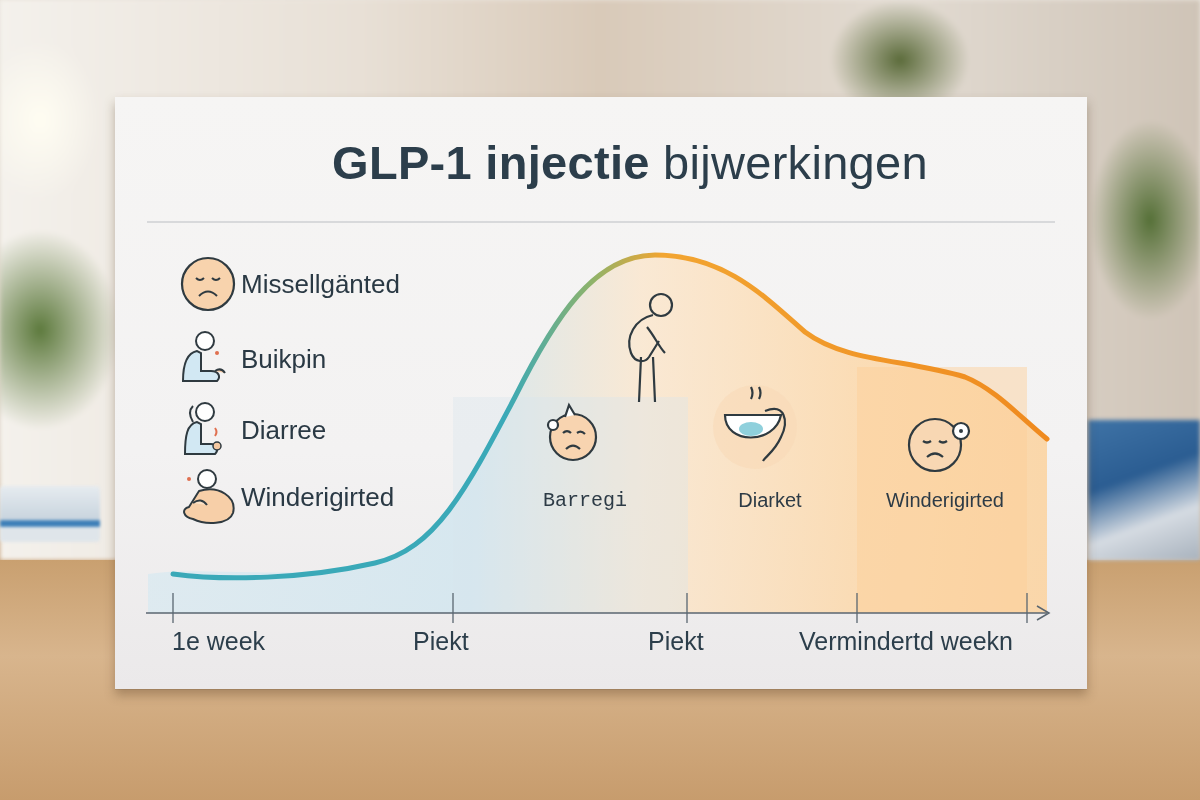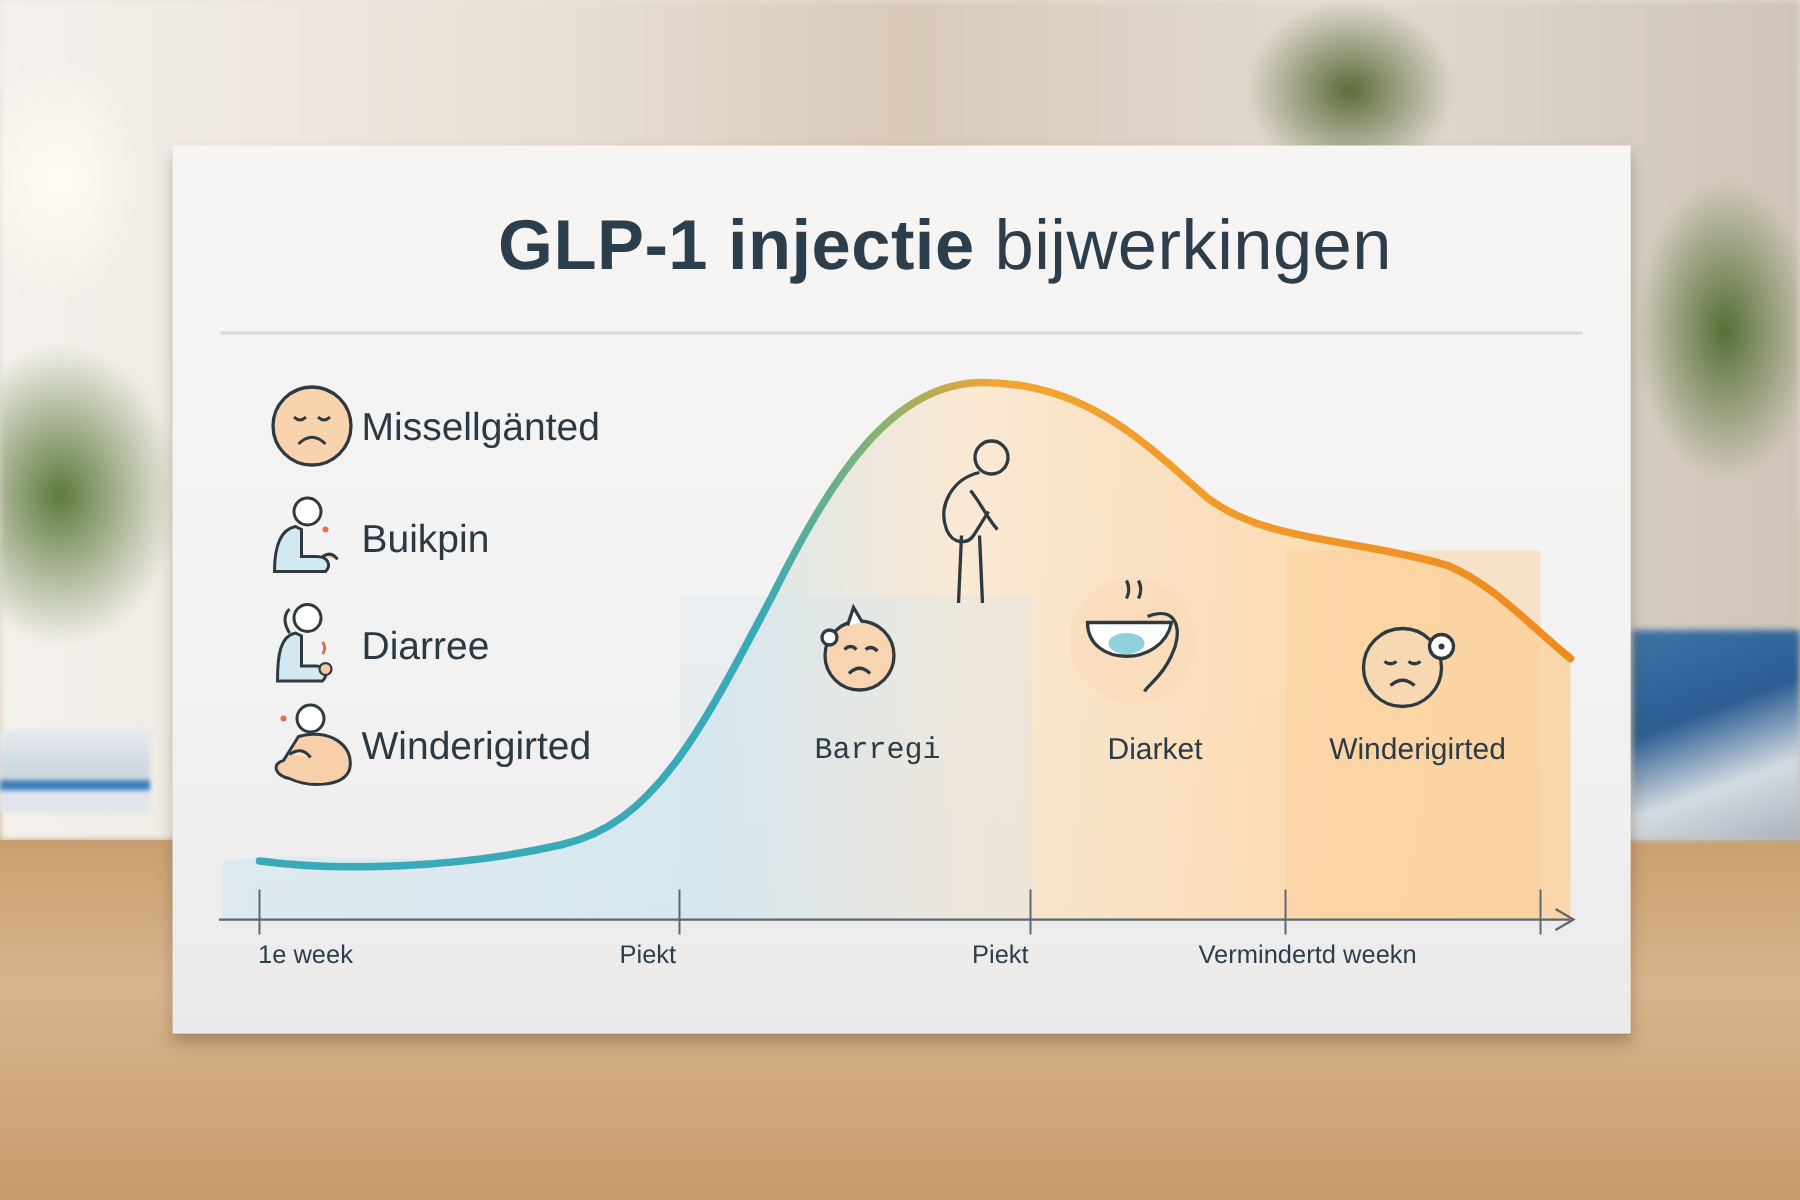--- a/index.html
+++ b/index.html
@@ -46,21 +46,21 @@
     .divider {
       position: absolute; left: 32px; top: 124px; width: 908px; height: 2px;
       background: #d8d9db;
     }
     .legend { position: absolute; left: 60px; top: 157px; }
     .legend-item { position: absolute; left: 0; height: 60px; display: flex; align-items: center; white-space: nowrap; }
     .legend-icon { width: 66px; height: 60px; display: block; }
     .legend-label { font-size: 26px; color: #2a3944; }
     svg.chart { position: absolute; left: 0; top: 0; }
     .stage-label { position: absolute; font-size: 20px; color: #2d3b46; text-align: center; white-space: nowrap; transform: translateX(-50%); }
-    .axis-label { position: absolute; font-size: 17px; color: #2c3e4b; white-space: nowrap; text-align: center; }
+    .axis-label { position: absolute; font-size: 25px; color: #2c3e4b; white-space: nowrap; text-align: center; }
   </style>
 </head>
 <body>
 
 <div class="bg-wall"></div>
 <div class="bg-table"></div>
 <div class="bg-books"></div>
 <div class="bg-laptop"></div>
 
 <div class="card">

